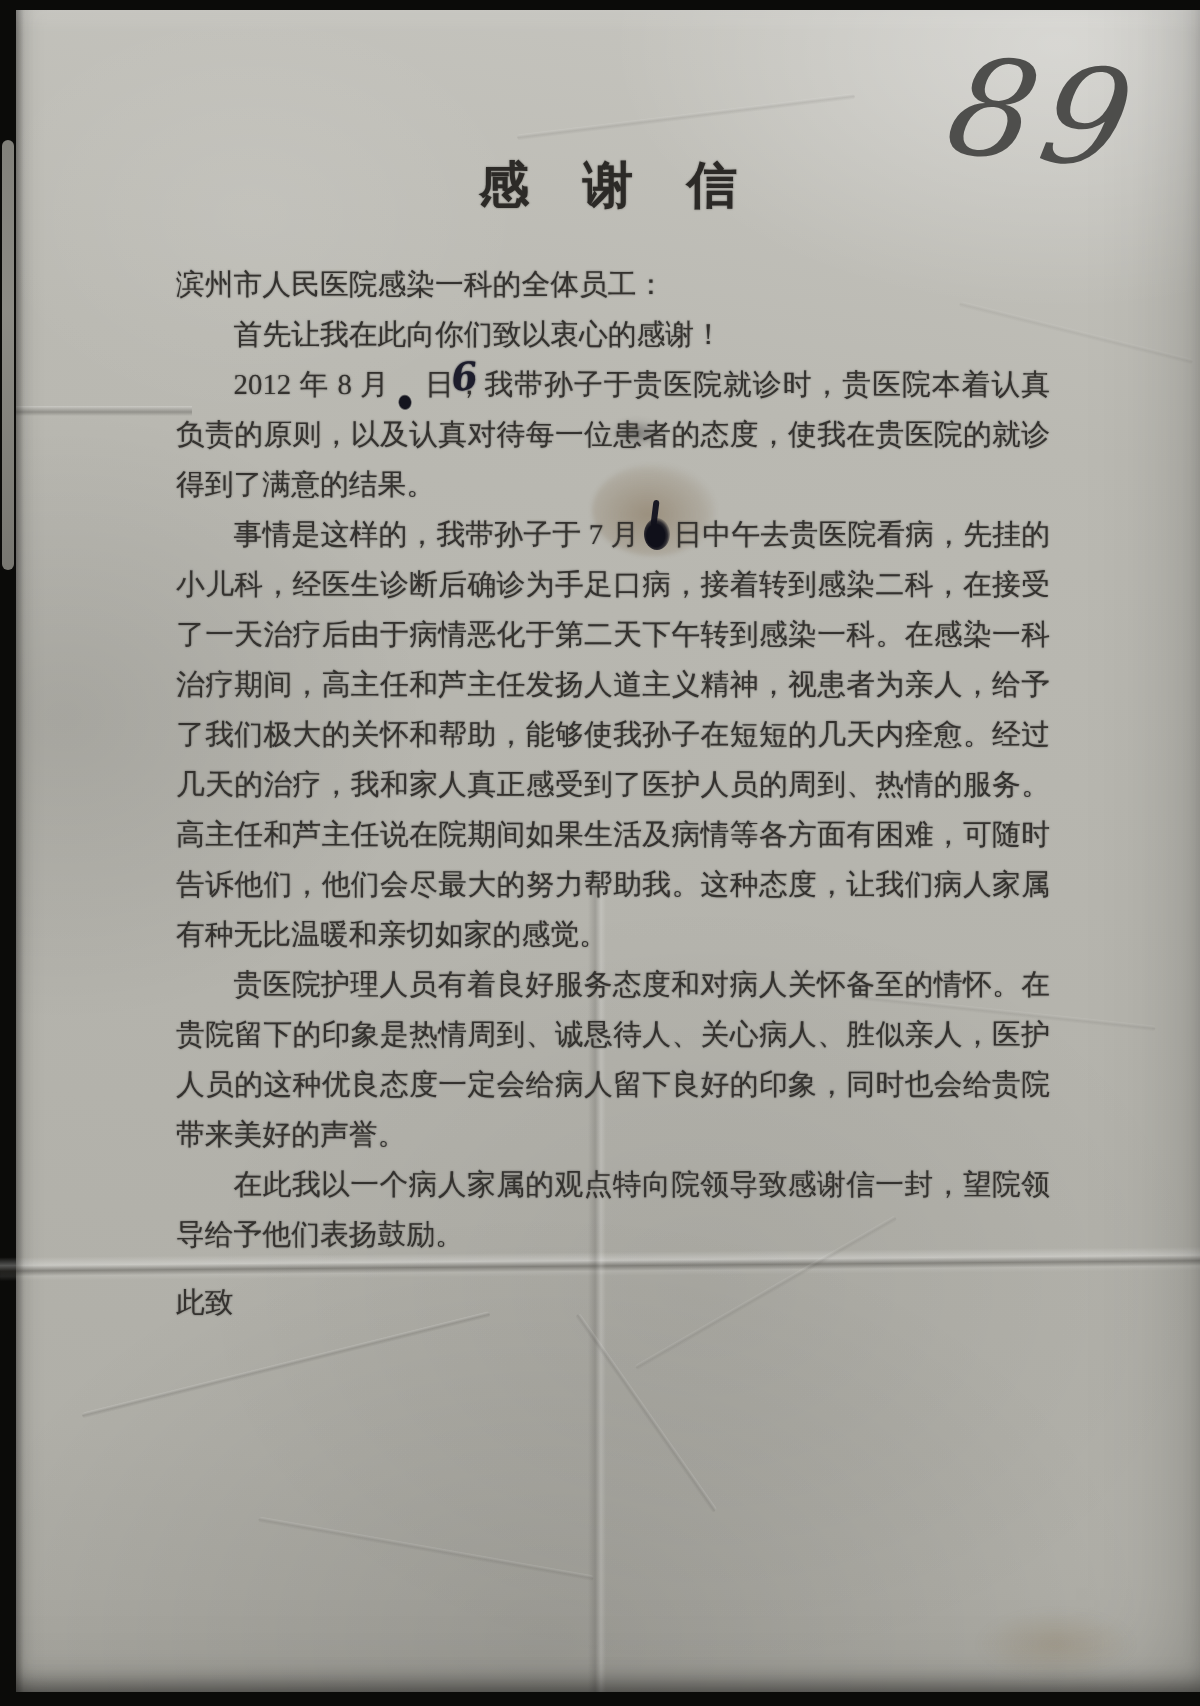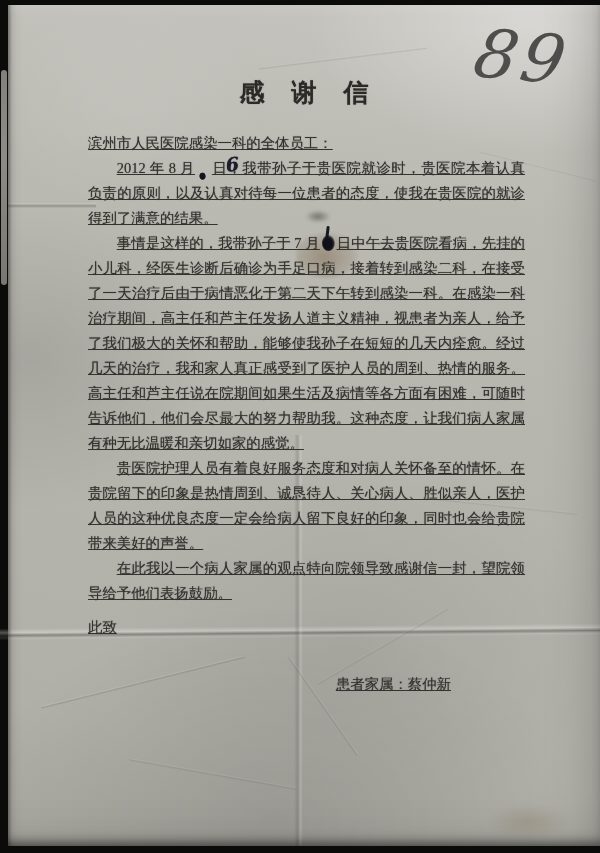--- a/index.html
+++ b/index.html
@@ -91,21 +91,20 @@
     position:absolute;left:0;right:0;top:71px;margin:0;
     text-align:center;font-size:25px;font-weight:bold;color:#2c2a27;
     letter-spacing:27px;text-indent:27px;
     text-shadow:0 0 1px rgba(44,42,39,0.6);
   }
   .letter-body{
     position:absolute;left:80px;top:126px;width:437px;
     font-size:14.4px;line-height:25px;color:#34322f;
     text-align:justify;
     text-shadow:0 0 1px rgba(52,50,47,0.65);
-    text-decoration:underline;
   }
   .letter-body p{margin:0;}
   .indent{text-indent:2em;}
   .cizhi{text-align:left;padding-right:42px;margin-top:9px !important;}
   .jingli{text-indent:2em;}
   .signature{text-align:right;padding-right:74px;margin-top:32px !important;}
   
   .hand-digit{
     display:inline-block;position:relative;width:13px;margin:0 2px;
     font-family:"DejaVu Serif",serif;font-style:italic;font-weight:bold;
@@ -154,26 +153,26 @@
     <div class="stain-brown"></div>
     <div class="smudge-small"></div>
     <div class="stain-corner"></div>
 
     <div class="corner-number">89</div>
 
     <h1 class="letter-title">感谢信</h1>
 
     <div class="letter-body">
       <p>滨州市人民医院感染一科的全体员工：</p>
+      <p class="indent">首先让我在此向你们致以衷心的感谢！</p>
 
       <p class="indent"><span>2012 年 8 月</span><span class="hand-digit">6</span><span>日，我带孙子于贵医院就诊时，贵医院本着认真负责的原则，以及认真对待每一位患者的态度，使我在贵医院的就诊得到了满意的结果。</span></p>
 
       <p class="indent"><span>事情是这样的，我带孙子于 7 月</span><span class="ink-blot"></span><span>日中午去贵医院看病，先挂的小儿科，经医生诊断后确诊为手足口病，接着转到感染二科，在接受了一天治疗后由于病情恶化于第二天下午转到感染一科。在感染一科治疗期间，高主任和芦主任发扬人道主义精神，视患者为亲人，给予了我们极大的关怀和帮助，能够使我孙子在短短的几天内痊愈。经过几天的治疗，我和家人真正感受到了医护人员的周到、热情的服务。高主任和芦主任说在院期间如果生活及病情等各方面有困难，可随时告诉他们，他们会尽最大的努力帮助我。这种态度，让我们病人家属有种无比温暖和亲切如家的感觉。</span></p>
 
       <p class="indent">贵医院护理人员有着良好服务态度和对病人关怀备至的情怀。在贵院留下的印象是热情周到、诚恳待人、关心病人、胜似亲人，医护人员的这种优良态度一定会给病人留下良好的印象，同时也会给贵院带来美好的声誉。</p>
       <p class="indent">在此我以一个病人家属的观点特向院领导致感谢信一封，望院领导给予他们表扬鼓励。</p>
 
       <p class="cizhi">此致</p>
-      <p class="signature">患者家属：蔡仲新</p>
     </div>
 
   </div>
 </div>
 
 </body></html>

